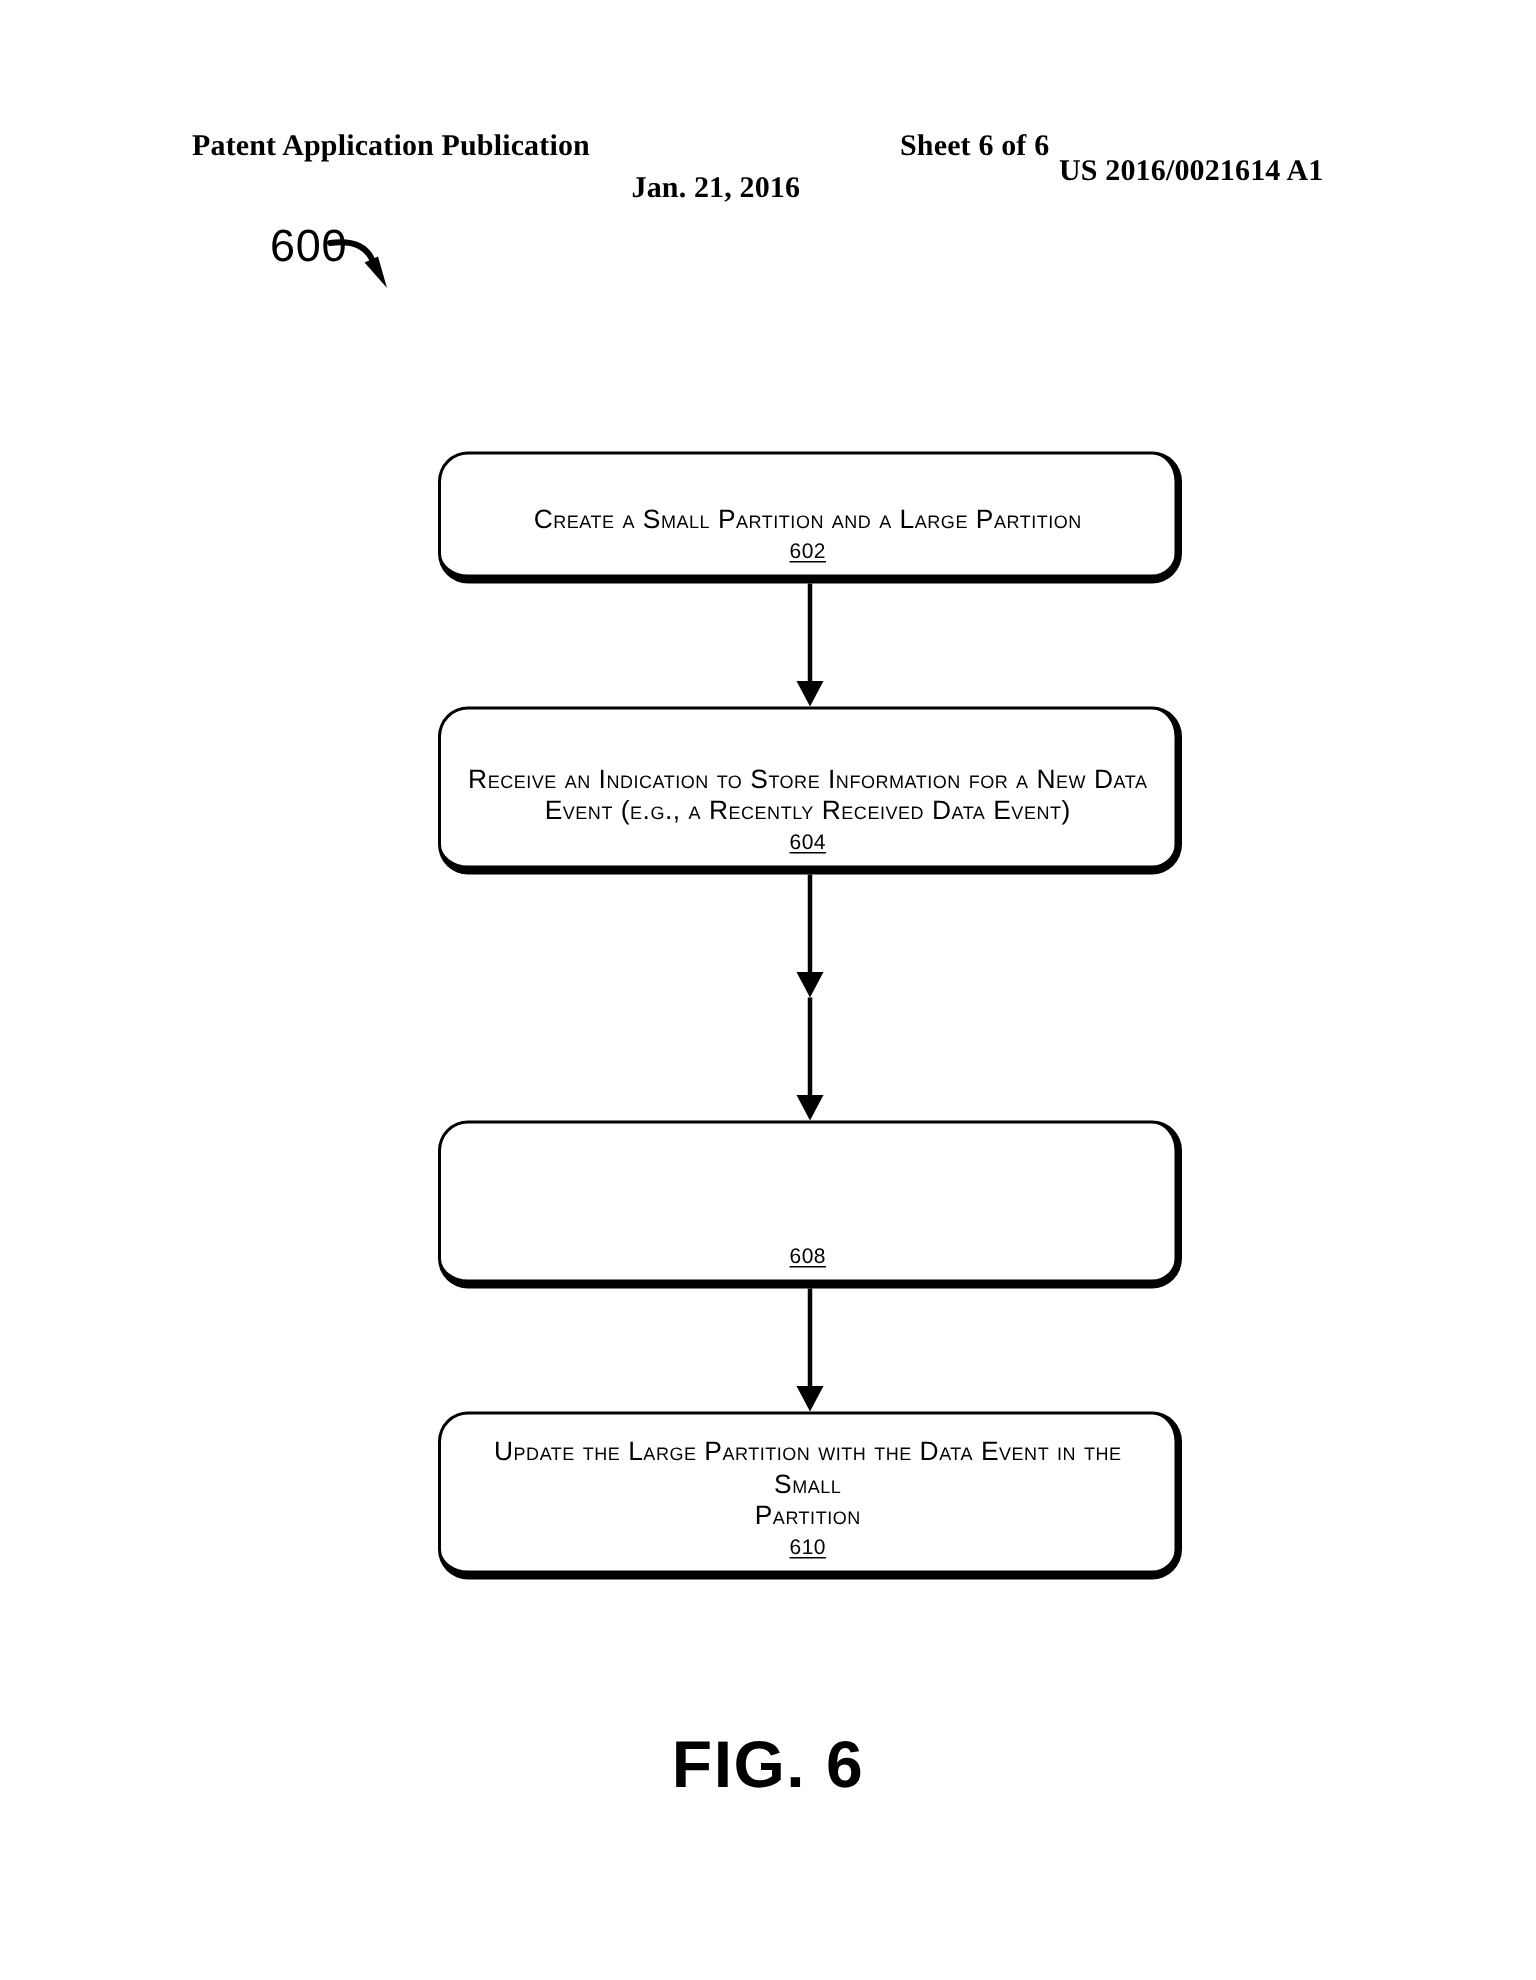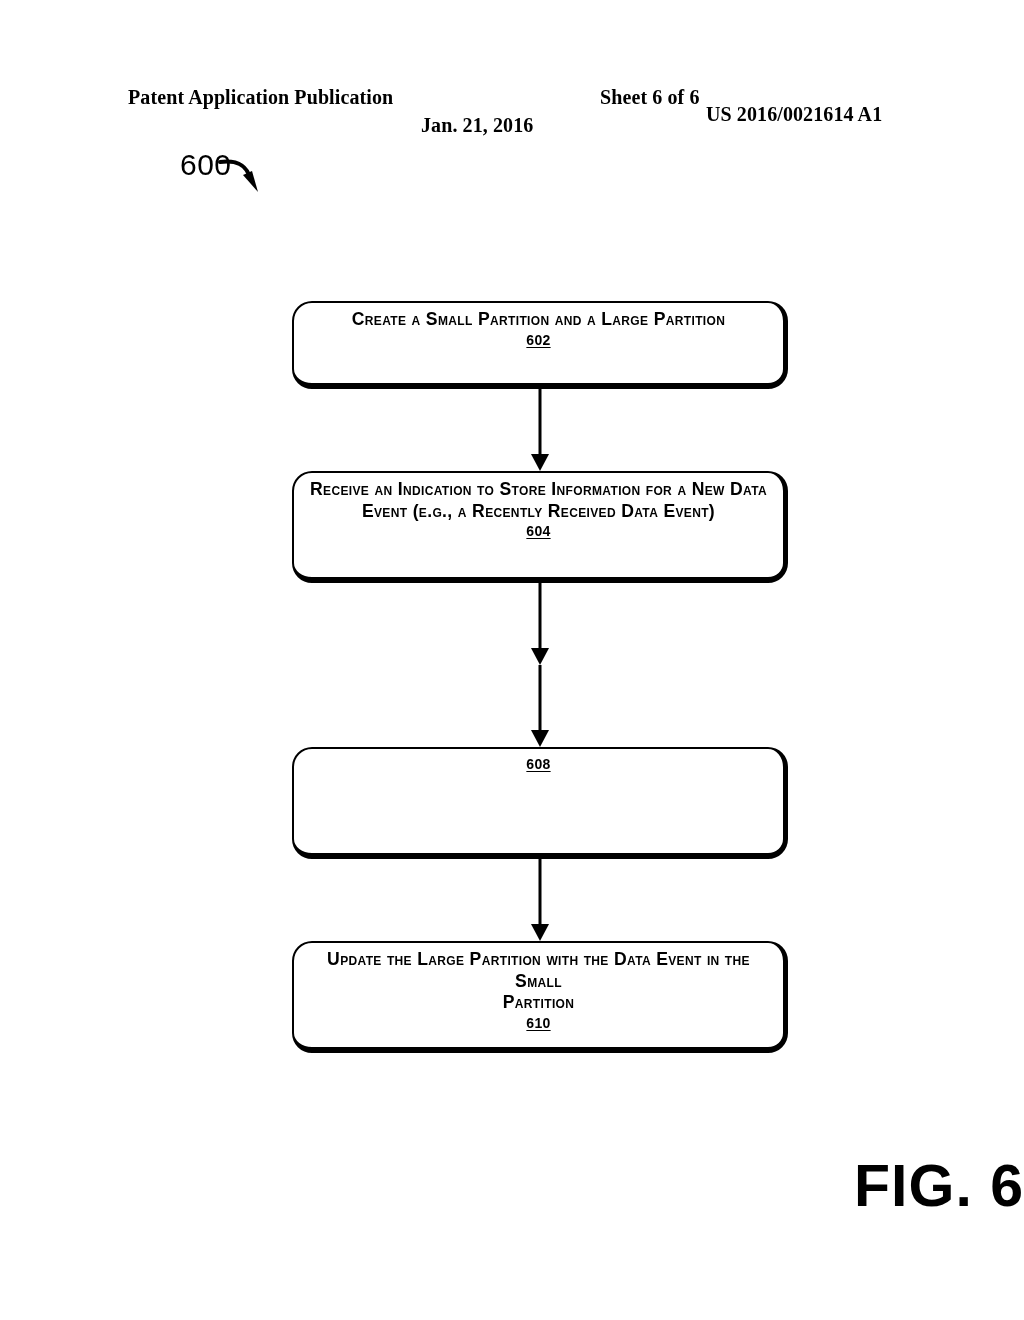--- a/index.html
+++ b/index.html
@@ -69,24 +69,23 @@
     position: relative;
     box-sizing: border-box;
     background: #ffffff;
     border: 2px solid #000000;
     border-right-width: 5px;
     border-bottom-width: 6px;
     border-radius: 20px;
     display: flex;
     flex-direction: column;
     align-items: center;
-    justify-content: flex-start;
+    justify-content: flex-end;
     text-align: center;
     padding: 6px 16px 8px 16px;
-    font-weight: bold;
   }
   .node-text {
     font-family: "Liberation Sans", sans-serif;
     font-variant: small-caps;
     font-size: 17.6px;
     letter-spacing: 0.35px;
     line-height: 1.23;
     white-space: pre-line;
   }
   .node-num {
@@ -128,24 +127,24 @@
     border-right: 9px solid transparent;
     border-top: 17px solid #000000;
   }
 
   
   .fig-caption {
     position: absolute;
     left: 0;
     top: 1152px;
     width: 1024px;
-    text-align: right;
+    text-align: center;
     font-family: "Liberation Sans", sans-serif;
     font-weight: bold;
-    font-size: 59px;
+    font-size: 44px;
     letter-spacing: 1px;
   }
 </style>
 </head>
 <body>
 
 <div class="page-header">
   <span class="hdr-left">Patent Application Publication</span>
   <span class="hdr-mid">Jan. 21, 2016</span>
   <span class="hdr-sheet">Sheet 6 of 6</span>

